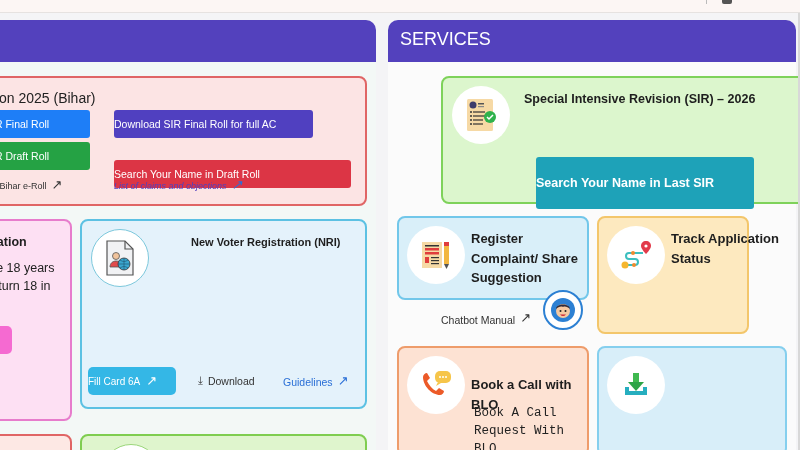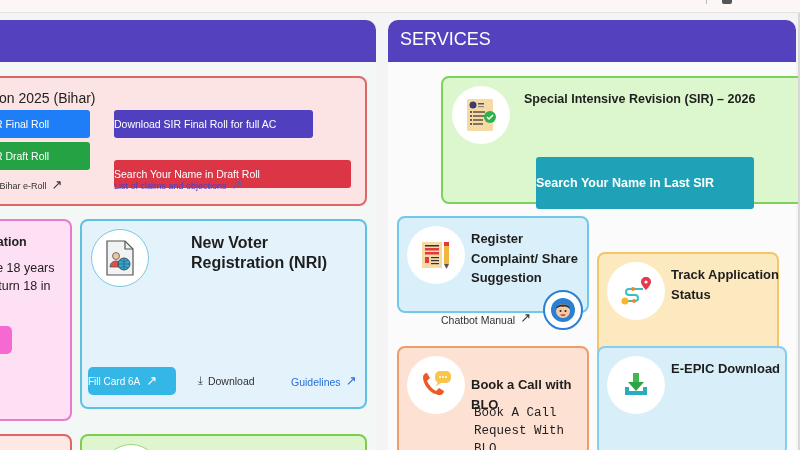--- a/index.html
+++ b/index.html
@@ -25,22 +25,22 @@
   .arrow { display: inline-block; font-size: 13px; transform: translateY(-1px); }
 
   
   .eighteen { left: -10px; top: 219px; width: 82px; height: 202px; background: #fde0f3; border-color: #e77ccc; }
   .nri { left: 80px; top: 219px; width: 287px; height: 190px; background: #e4f2fb; border-color: #5cc1e3; }
   .left-bottom-red { left: -10px; top: 434px; width: 82px; height: 30px; background: #fde8e4; border-color: #e06565; }
   .left-bottom-green { left: 80px; top: 434px; width: 287px; height: 30px; background: #dff5cd; border-color: #7fcd50; }
 
   
   .sir26 { left: 397px; top: 76px; width: 387px; height: 128px; background: #dcf6cd; border-color: #7ed25a; margin-left: 44px; }
-  .complaint { left: 397px; top: 216px; width: 192px; height: 97px; background: #d9eff9; border-color: #72c7ea; }
-  .track { left: 597px; top: 216px; width: 182px; height: 118px; background: #fde9bf; border-color: #f3c66b; margin-top: 36px; }
+  .complaint { left: 397px; top: 216px; width: 192px; height: 84px; background: #d9eff9; border-color: #72c7ea; }
+  .track { left: 597px; top: 216px; width: 152px; height: 118px; background: #fde9bf; border-color: #f3c66b; }
   .blo { left: 397px; top: 346px; width: 192px; height: 110px; background: #fde2d3; border-color: #ee9c6b; }
   .epic { left: 597px; top: 346px; width: 190px; height: 110px; background: #d8eef9; border-color: #85cfee; }
 
   .ctitle { position: absolute; font-weight: bold; font-size: 13px; color: #1e1e1e; line-height: 19.5px; }
   .cdesc { position: absolute; font-size: 12.5px; color: #222; line-height: 18px; }
   .scroll-edge { position: absolute; right: 0; top: 13px; width: 2px; height: 437px; background: #d8d8d8; }
 </style>
 </head>
 <body>
 
@@ -64,21 +64,21 @@
   <div class="btn" style="left:122px;top:32px;width:199px;height:28px;background:#5040c0;">
       <span>Download SIR Final Roll for full AC</span>
     </div>
   <div class="btn" style="left:122px;top:64px;width:237px;height:28px;background:#dc3545;margin-top:18px;">
       <span>Search Your Name in Draft Roll</span>
     </div>
   <div class="lnk" style="left:0;top:100px;color:#333;">
     <span>3 Bihar e-Roll</span>
     <span class="arrow">↗</span>
   </div>
-  <div class="lnk" style="left:122px;top:100px;color:#5040c0;">
+  <div class="lnk" style="left:122px;top:100px;color:#5040c0;font-style:italic;">
     <span>List of claims and objections</span>
     <span class="arrow" style="color:#2a6fd6;">↗</span>
   </div>
 </div>
 
 <div class="card eighteen">
   <div class="ctitle" style="left:0;top:12px;font-size:12.5px;">ration</div>
   <div class="cdesc" style="left:0;top:38px;width:80px;white-space:nowrap;">re 18 years</div>
   <div class="cdesc" style="left:0;top:56px;width:80px;white-space:nowrap;">l turn 18 in</div>
   <div style="position:absolute;left:0;top:105px;width:20px;height:28px;background:#f56ad1;border-radius:0 5px 5px 0;"></div>
@@ -89,30 +89,30 @@
   <div class="icon-circle" style="left:9px;top:8px;border:1px solid #7cc8dc;">
     <svg width="32" height="38" viewBox="0 0 32 38">
       <path d="M3 2h18l8 8v26H3z" fill="#f1f2f4" stroke="#555" stroke-width="1.2"></path>
       <path d="M21 2v8h8" fill="none" stroke="#555" stroke-width="1.2"></path>
       <circle cx="12" cy="17" r="3.5" fill="#f1c39b" stroke="#555" stroke-width="0.8"></circle>
       <path d="M6 28c0-4 3-6 6-6s4 1 5 2v4z" fill="#e04b4b" stroke="#555" stroke-width="0.8"></path>
       <circle cx="20" cy="25" r="6" fill="#3aa7cf" stroke="#333" stroke-width="0.8"></circle>
       <path d="M14 25h12M20 19v12M16 21c3 2 5 2 8 0M16 29c3-2 5-2 8 0" fill="none" stroke="#1f5c7a" stroke-width="0.7"></path>
     </svg>
   </div>
-  <div class="ctitle" style="left:109px;top:12px;font-weight:bold;font-size:16px;width:170px;">New Voter Registration (NRI)</div>
+  <div class="ctitle" style="left:109px;top:12px;font-weight:bold;font-size:11px;width:170px;">New Voter Registration (NRI)</div>
   <div class="btn" style="left:6px;top:146px;width:88px;height:28px;background:#34b7e6;border-radius:5px;font-size:10px;gap:6px;">
     <span>Fill Card 6A</span>
     <span class="arrow">↗</span>
   </div>
   <div class="lnk" style="left:116px;top:153px;font-size:10.5px;color:#333;">
     <span style="font-size:11px;">⤓</span>
     <span>Download</span>
   </div>
-  <div class="lnk" style="left:201px;top:153px;font-size:10.5px;color:#2a6fd6;margin-left:8px;">
+  <div class="lnk" style="left:201px;top:153px;font-size:10.5px;color:#2a6fd6;">
     <span>Guidelines</span>
     <span class="arrow">↗</span>
   </div>
 </div>
 
 <div class="card left-bottom-red"></div>
 <div class="card left-bottom-green">
   <div style="position:absolute;left:20px;top:8px;width:58px;height:58px;border-radius:50%;background:#fff;border:1px solid #9bd67a;"></div>
 </div>
 
@@ -208,16 +208,15 @@
 </div>
 
 <div class="card epic">
   <div class="icon-circle" style="left:8px;top:8px;">
     <svg width="28" height="28" viewBox="0 0 28 28">
       <rect x="11" y="2" width="6" height="10" fill="#3fb94f"></rect>
       <path d="M6 11h16l-8 9z" fill="#2da446"></path>
       <path d="M3 16v8h22v-8h-4v4H7v-4z" fill="#26aebf"></path>
     </svg>
   </div>
-  <div class="ctitle" style="left:72px;top:11px;width:114px;">E-EPIC Download</div>
 </div>
 
 <div class="scroll-edge"></div>
 
 </body></html>

